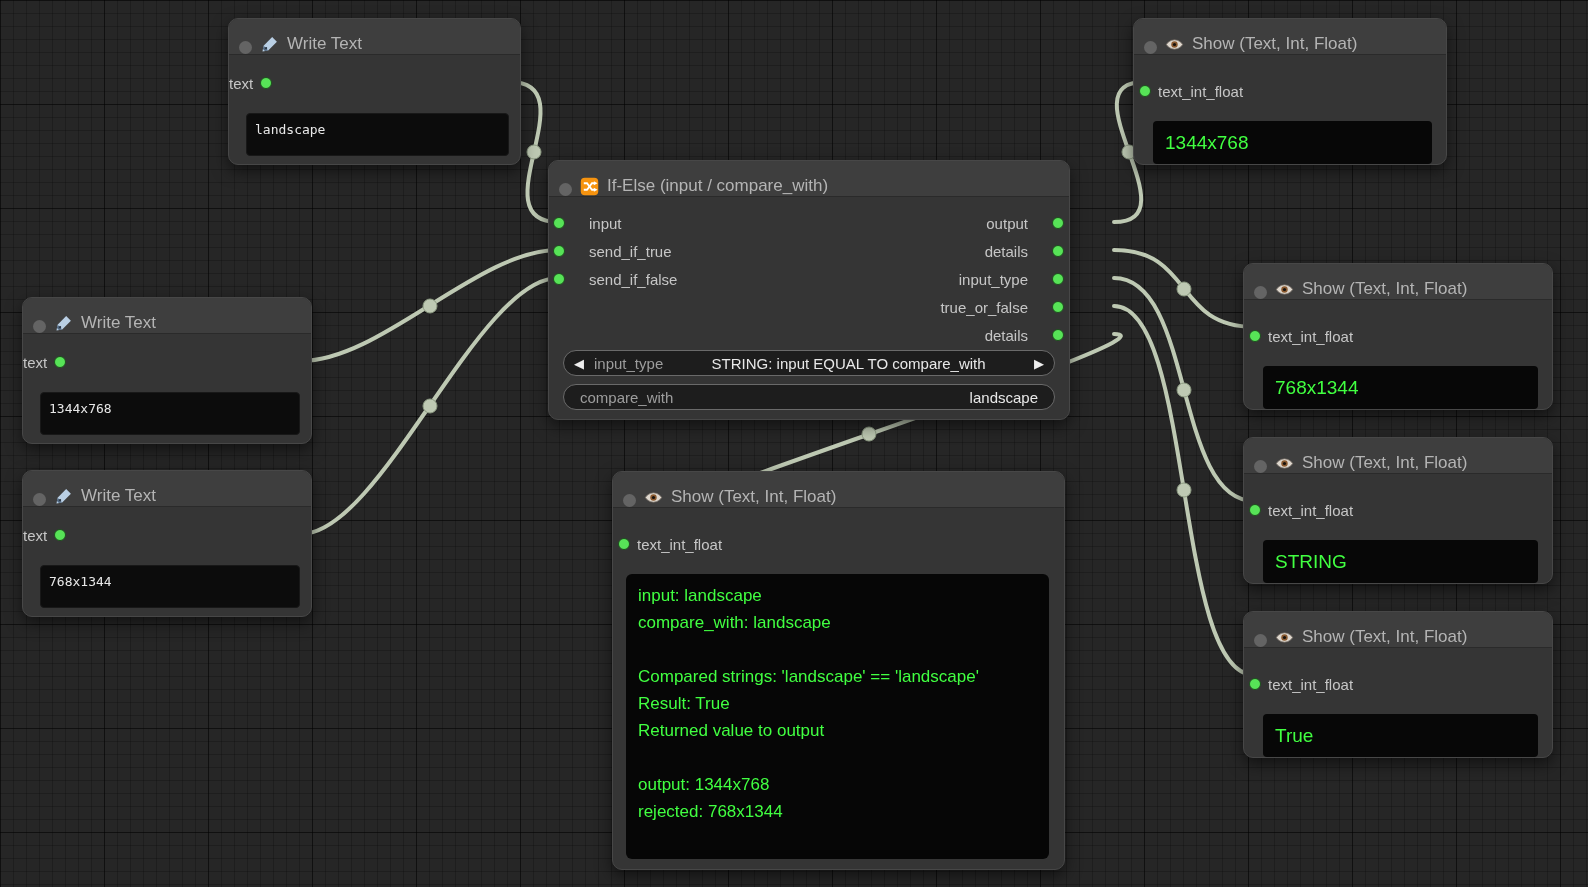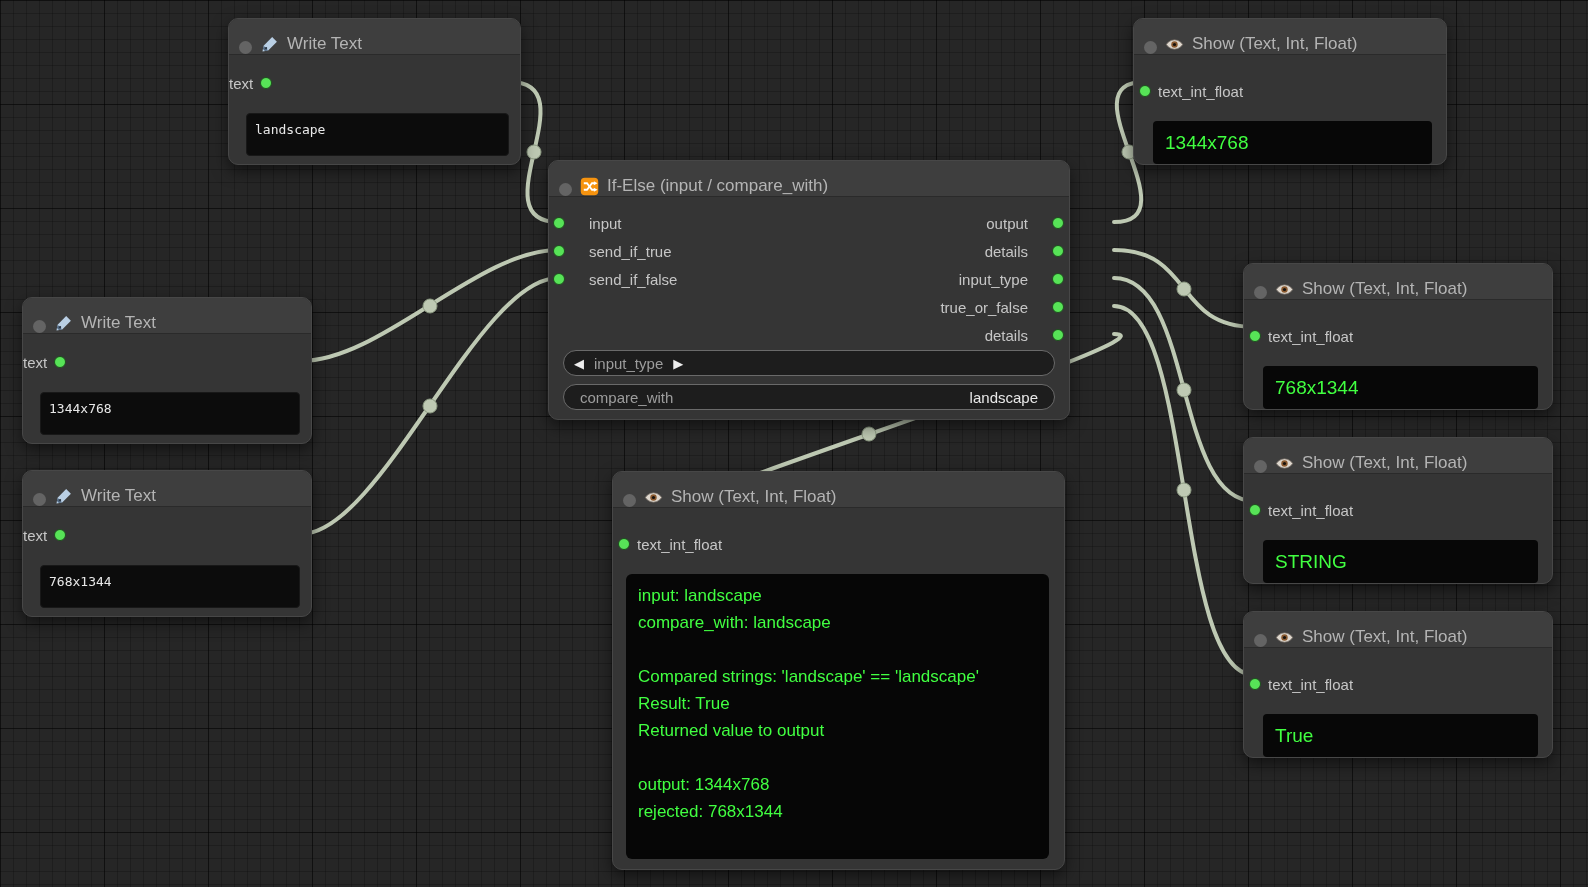--- a/index.html
+++ b/index.html
@@ -219,20 +219,21 @@
       </div>
       <div class="io-row out">
         <span class="slot-label">details</span>
         <span class="slot-dot"></span>
       </div>
     </div>
 
     <div class="widget combo">
       <span class="combo-arrow">◀</span>
       <span class="widget-label">input_type</span>
+      <span class="combo-value">STRING: input EQUAL TO compare_with</span>
       <span class="combo-arrow">▶</span>
     </div>
 
     <div class="widget field">
       <span class="widget-label">compare_with</span>
       <span class="widget-value">landscape</span>
     </div>
   </div>
 
   <div class="node" style="left:1133px; top:18px; width:314px; height:147px;">

